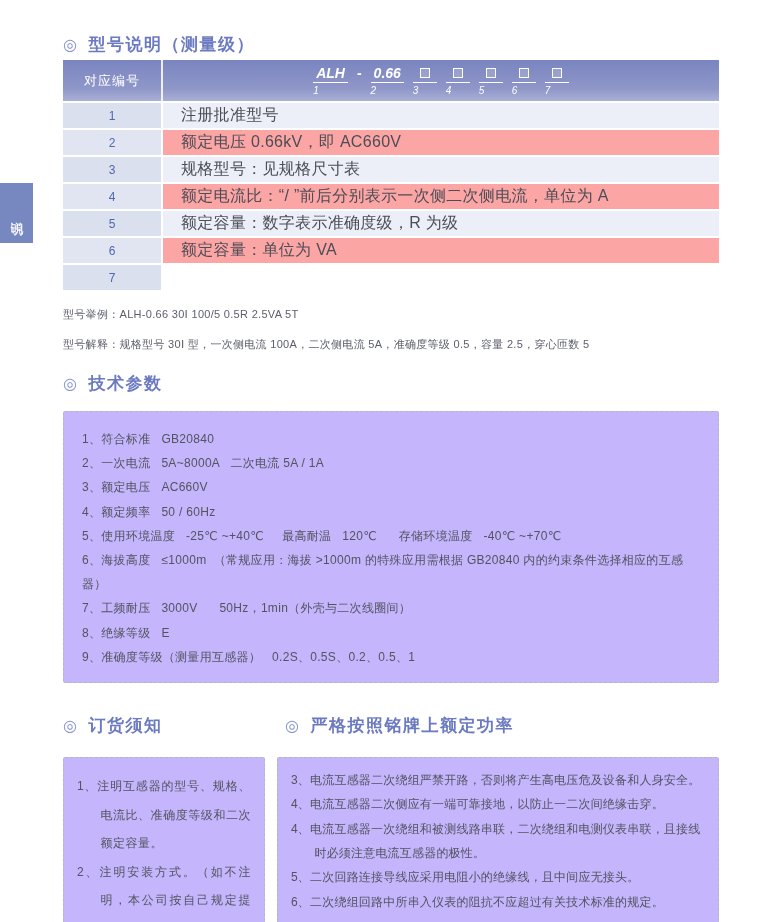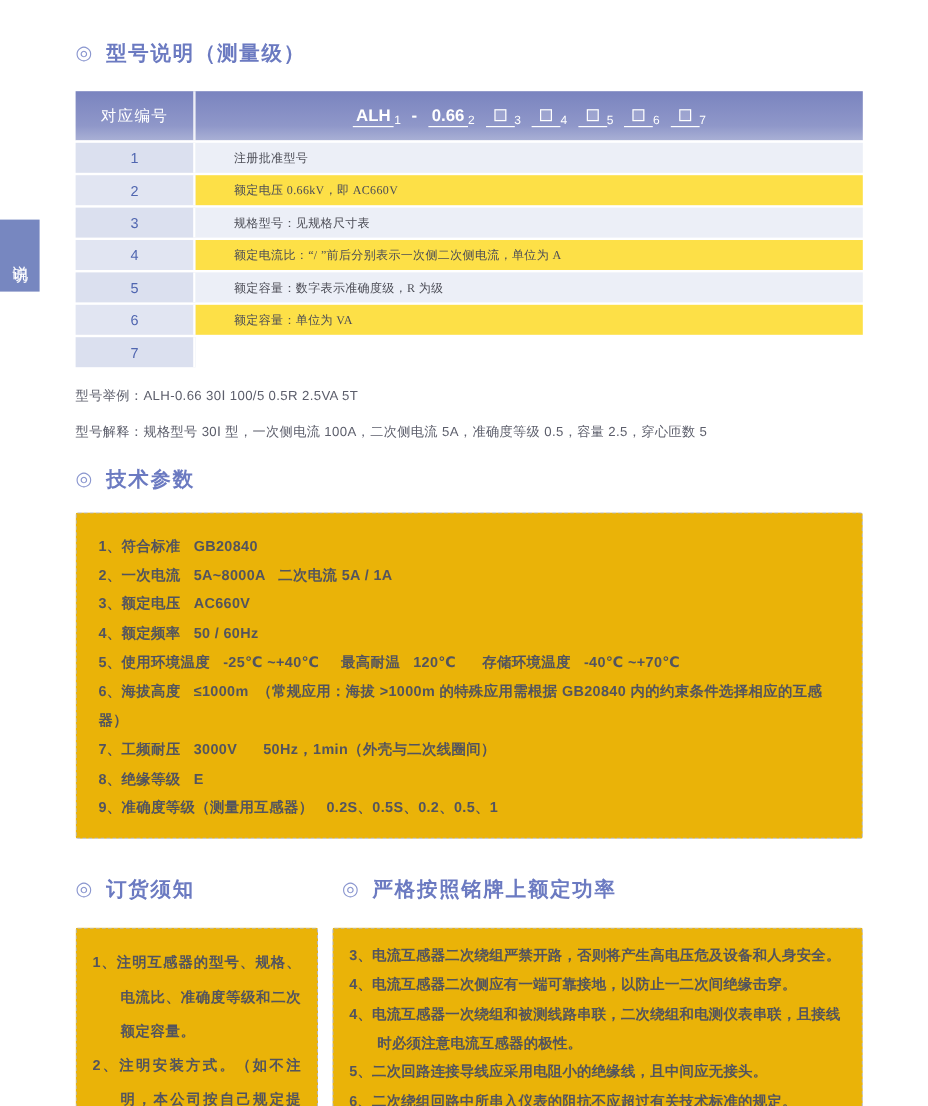--- a/index.html
+++ b/index.html
@@ -14,54 +14,54 @@
     writing-mode:vertical-rl; text-orientation:upright; }
 
   .content { margin-left:63px; width:656px; }
 
   .sec-title { display:flex; align-items:center; gap:10px; color:#6b7ac1;
     font-size:17px; font-weight:600; letter-spacing:1.5px; }
   .sec-icon { font-size:16px; font-weight:400; color:#8a96cf; line-height:1; }
   .t1 { padding-top:33px; }
 
   
-  .model-table { margin-top:20px; width:100%; }
+  .model-table { margin-top:4px; width:100%; }
   .mt-header { display:flex; height:43px;
     background:linear-gradient(180deg,#7a84bf 0%, #8f97c9 70%, #a9b0d5 100%);
     border-bottom:2px solid #fff; }
   .mt-corner { width:100px; border-right:2px solid rgba(255,255,255,.85);
     color:#fff; font-size:13px; display:flex; align-items:center; justify-content:center;
     letter-spacing:1px; }
   .mt-code-area { flex:1; display:flex; align-items:center; justify-content:center; }
   .code-row { display:flex; align-items:flex-start; gap:9px; }
-  .code-seg { display:flex; flex-direction:row; align-items:flex-end; }
+  .code-seg { display:flex; flex-direction:column; align-items:flex-start;font-style:italic; }
   .seg-top { color:#fff; font-weight:700; font-size:14px; line-height:16px;
     min-width:24px; height:18px; display:flex; align-items:flex-end; justify-content:center;
     border-bottom:1.5px solid #fff; padding:0 3px 1px; }
   .seg-sq { width:10px; height:10px; border:1.2px solid #fff;
     background:rgba(255,255,255,.18); margin-bottom:3px; }
   .seg-num { color:#fff; font-size:10px; margin-top:3px; line-height:1; }
   .code-dash { color:#fff; font-weight:700; font-size:14px; line-height:17px; }
 
   .mt-row { display:flex; height:27px; border-bottom:2px solid #fff; }
   .mt-num { width:100px; border-right:2px solid #fff; display:flex; align-items:center;
     justify-content:center; color:#5066b0; font-size:12px; }
-  .mt-desc { flex:1; display:flex; align-items:center; padding-left:32px;
-    color:#4c4d56; font-size:10px; letter-spacing:.3px;font-family:Liberation Serif, serif; }
+  .mt-desc { flex:1; display:flex; align-items:center; padding-left:18px;
+    color:#4c4d56; font-size:16px; letter-spacing:.3px; }
   .mt-row.odd .mt-num  { background:#dbe0ef; }
   .mt-row.even .mt-num { background:#e1e5f2; }
   .mt-row.odd .mt-desc { background:#eceff7; }
-  .mt-row.even .mt-desc{ background:#fde047; }
+  .mt-row.even .mt-desc{ background:#fca5a5; }
 
   .example-block { margin-top:13px; }
   .example-line { font-size:11px; color:#5c5e6b; line-height:18px; letter-spacing:.3px;margin-top:12px; }
 
   .t2 { padding-top:19px; }
 
-  .dashed-box { border:1px dashed #b5b8c2; border-radius:2px; background:#eab308;font-weight:bold; }
+  .dashed-box { border:1px dashed #b5b8c2; border-radius:2px; background:#c4b5fd; }
   .tech-box { margin-top:16px; padding:15px 18px 13px 18px; }
   .tech-item { font-size:12px; color:#53545e; line-height:24.2px;
     white-space:pre-wrap; letter-spacing:.3px; }
 
   .bottom-cols { display:flex; gap:12px; margin-top:31px; }
   .col-left  { width:202px; flex:none; }
   .col-right { flex:1; }
   .col-right .sec-title { margin-left:8px; }
   .order-box { margin-top:20px; height:198px; padding:14px 13px; }
   .order-item { font-size:12px; color:#53545e; line-height:28.5px;

